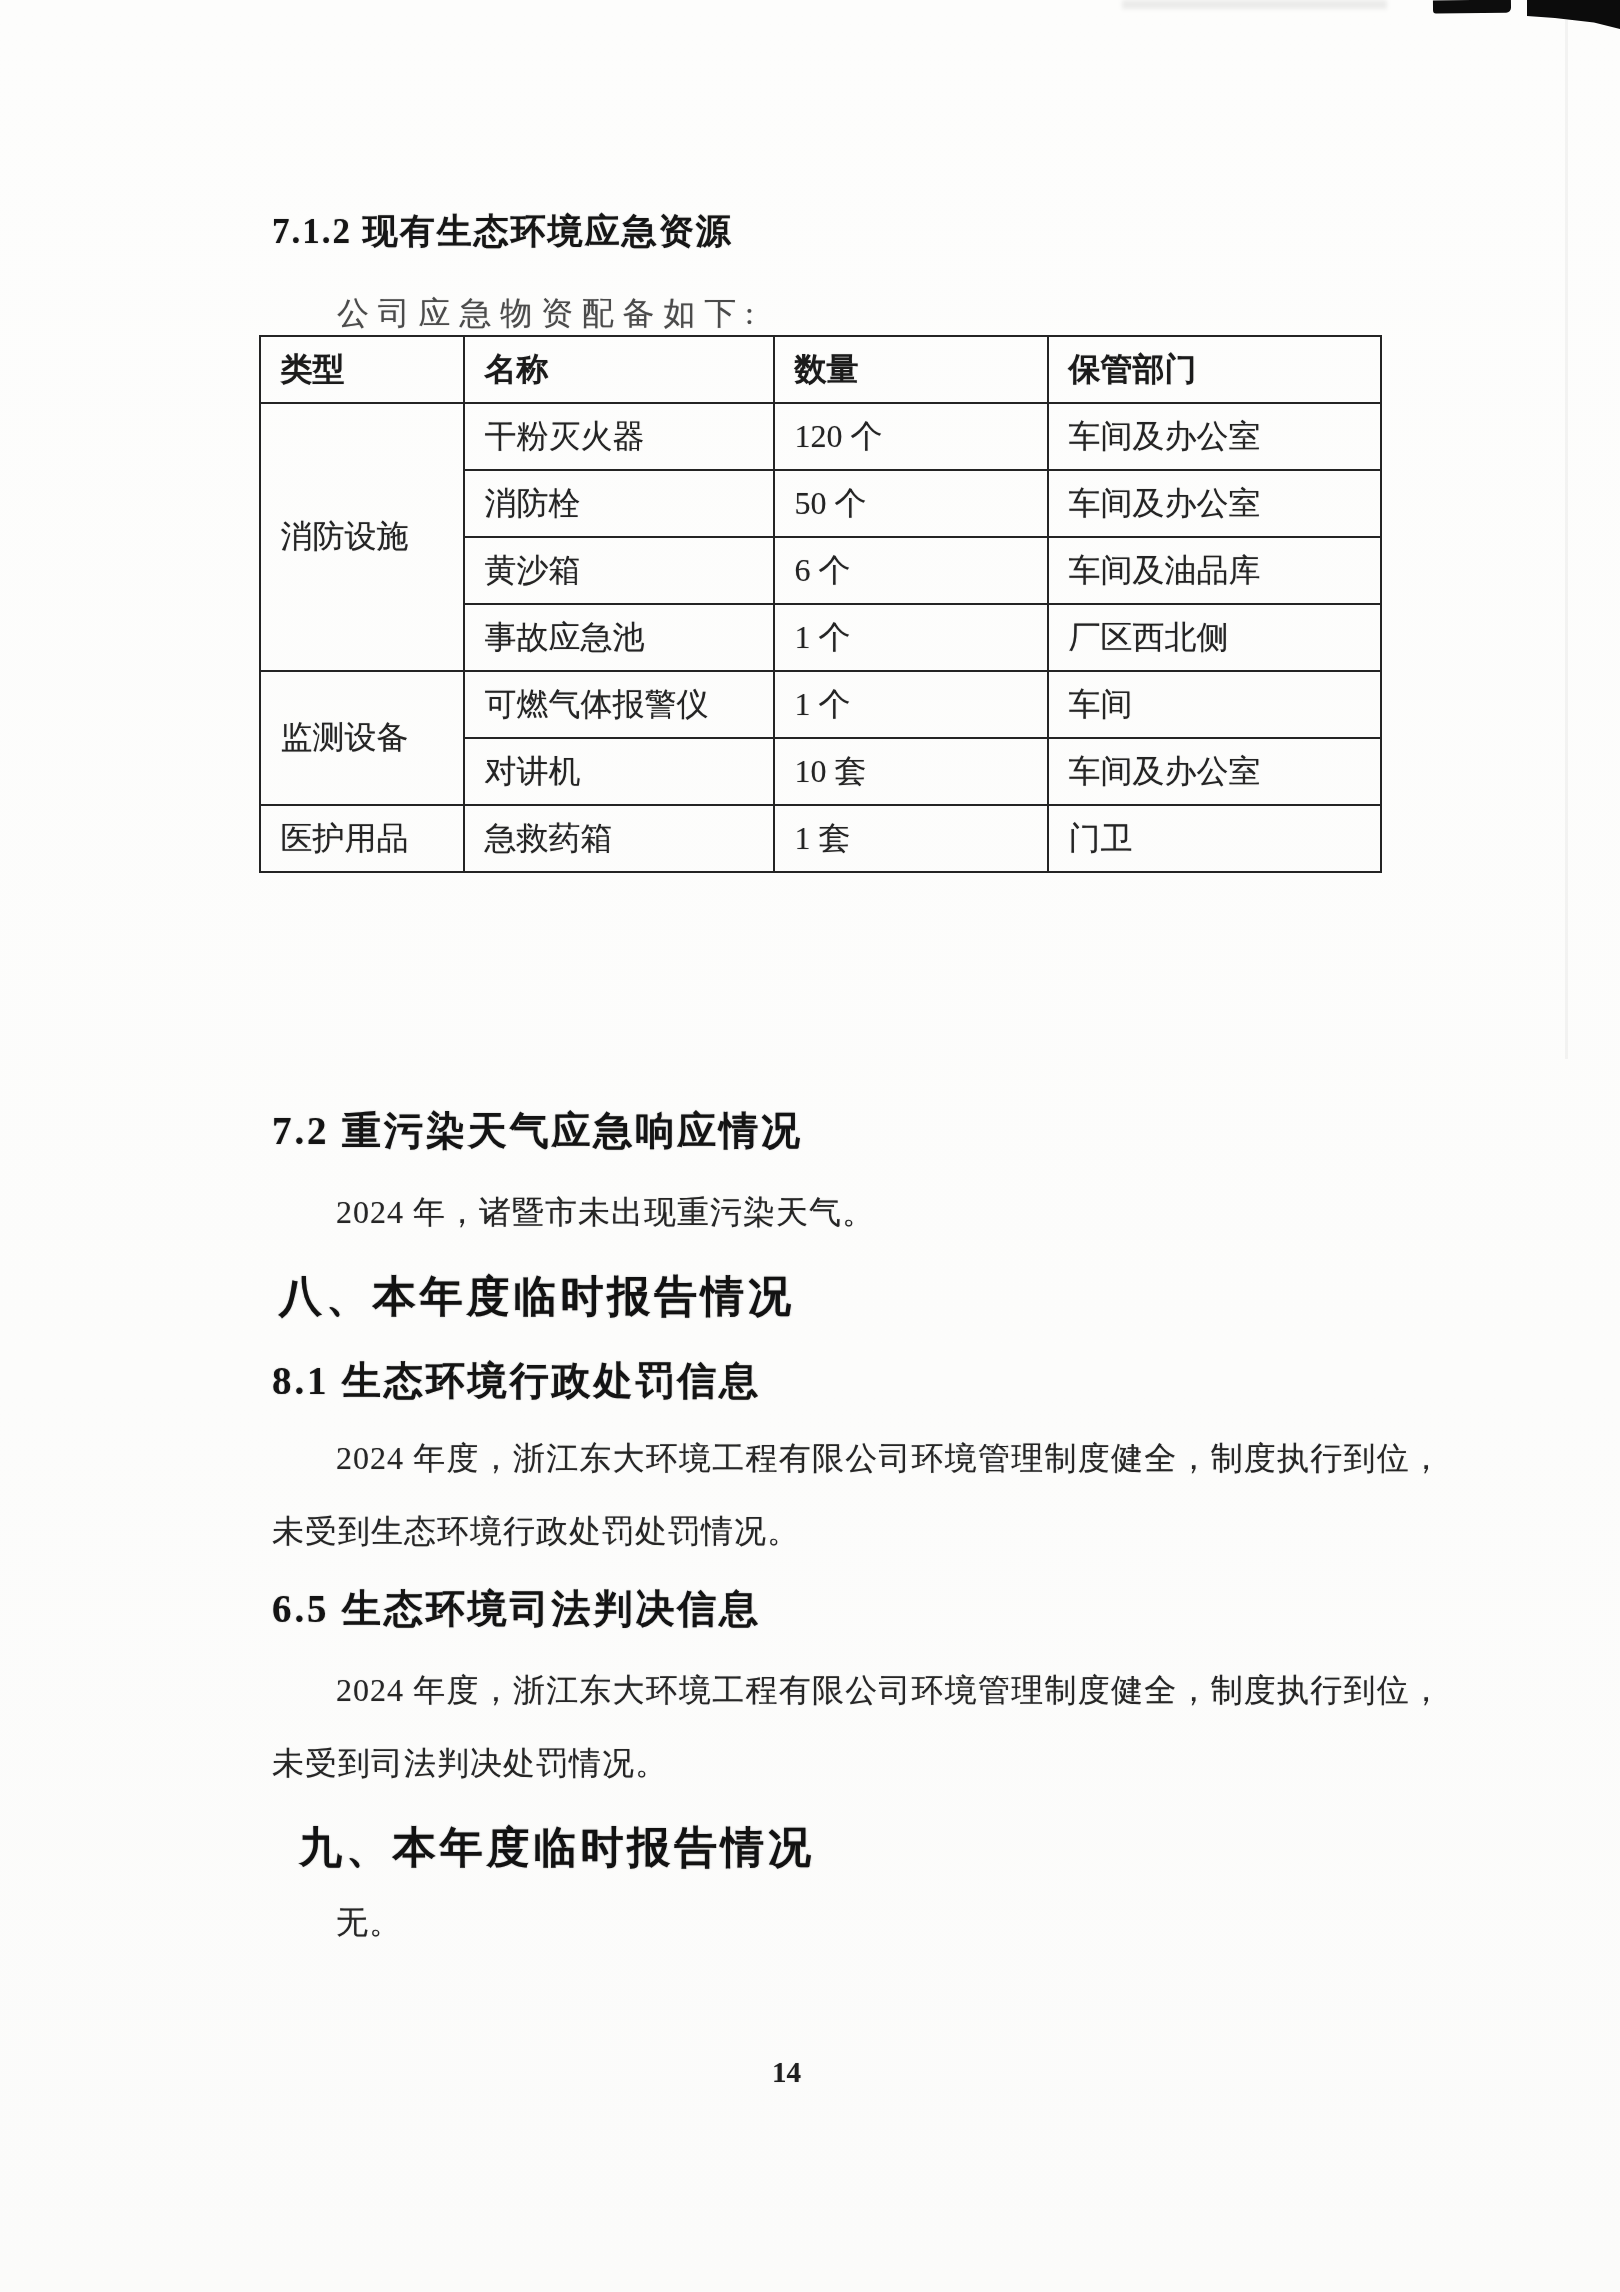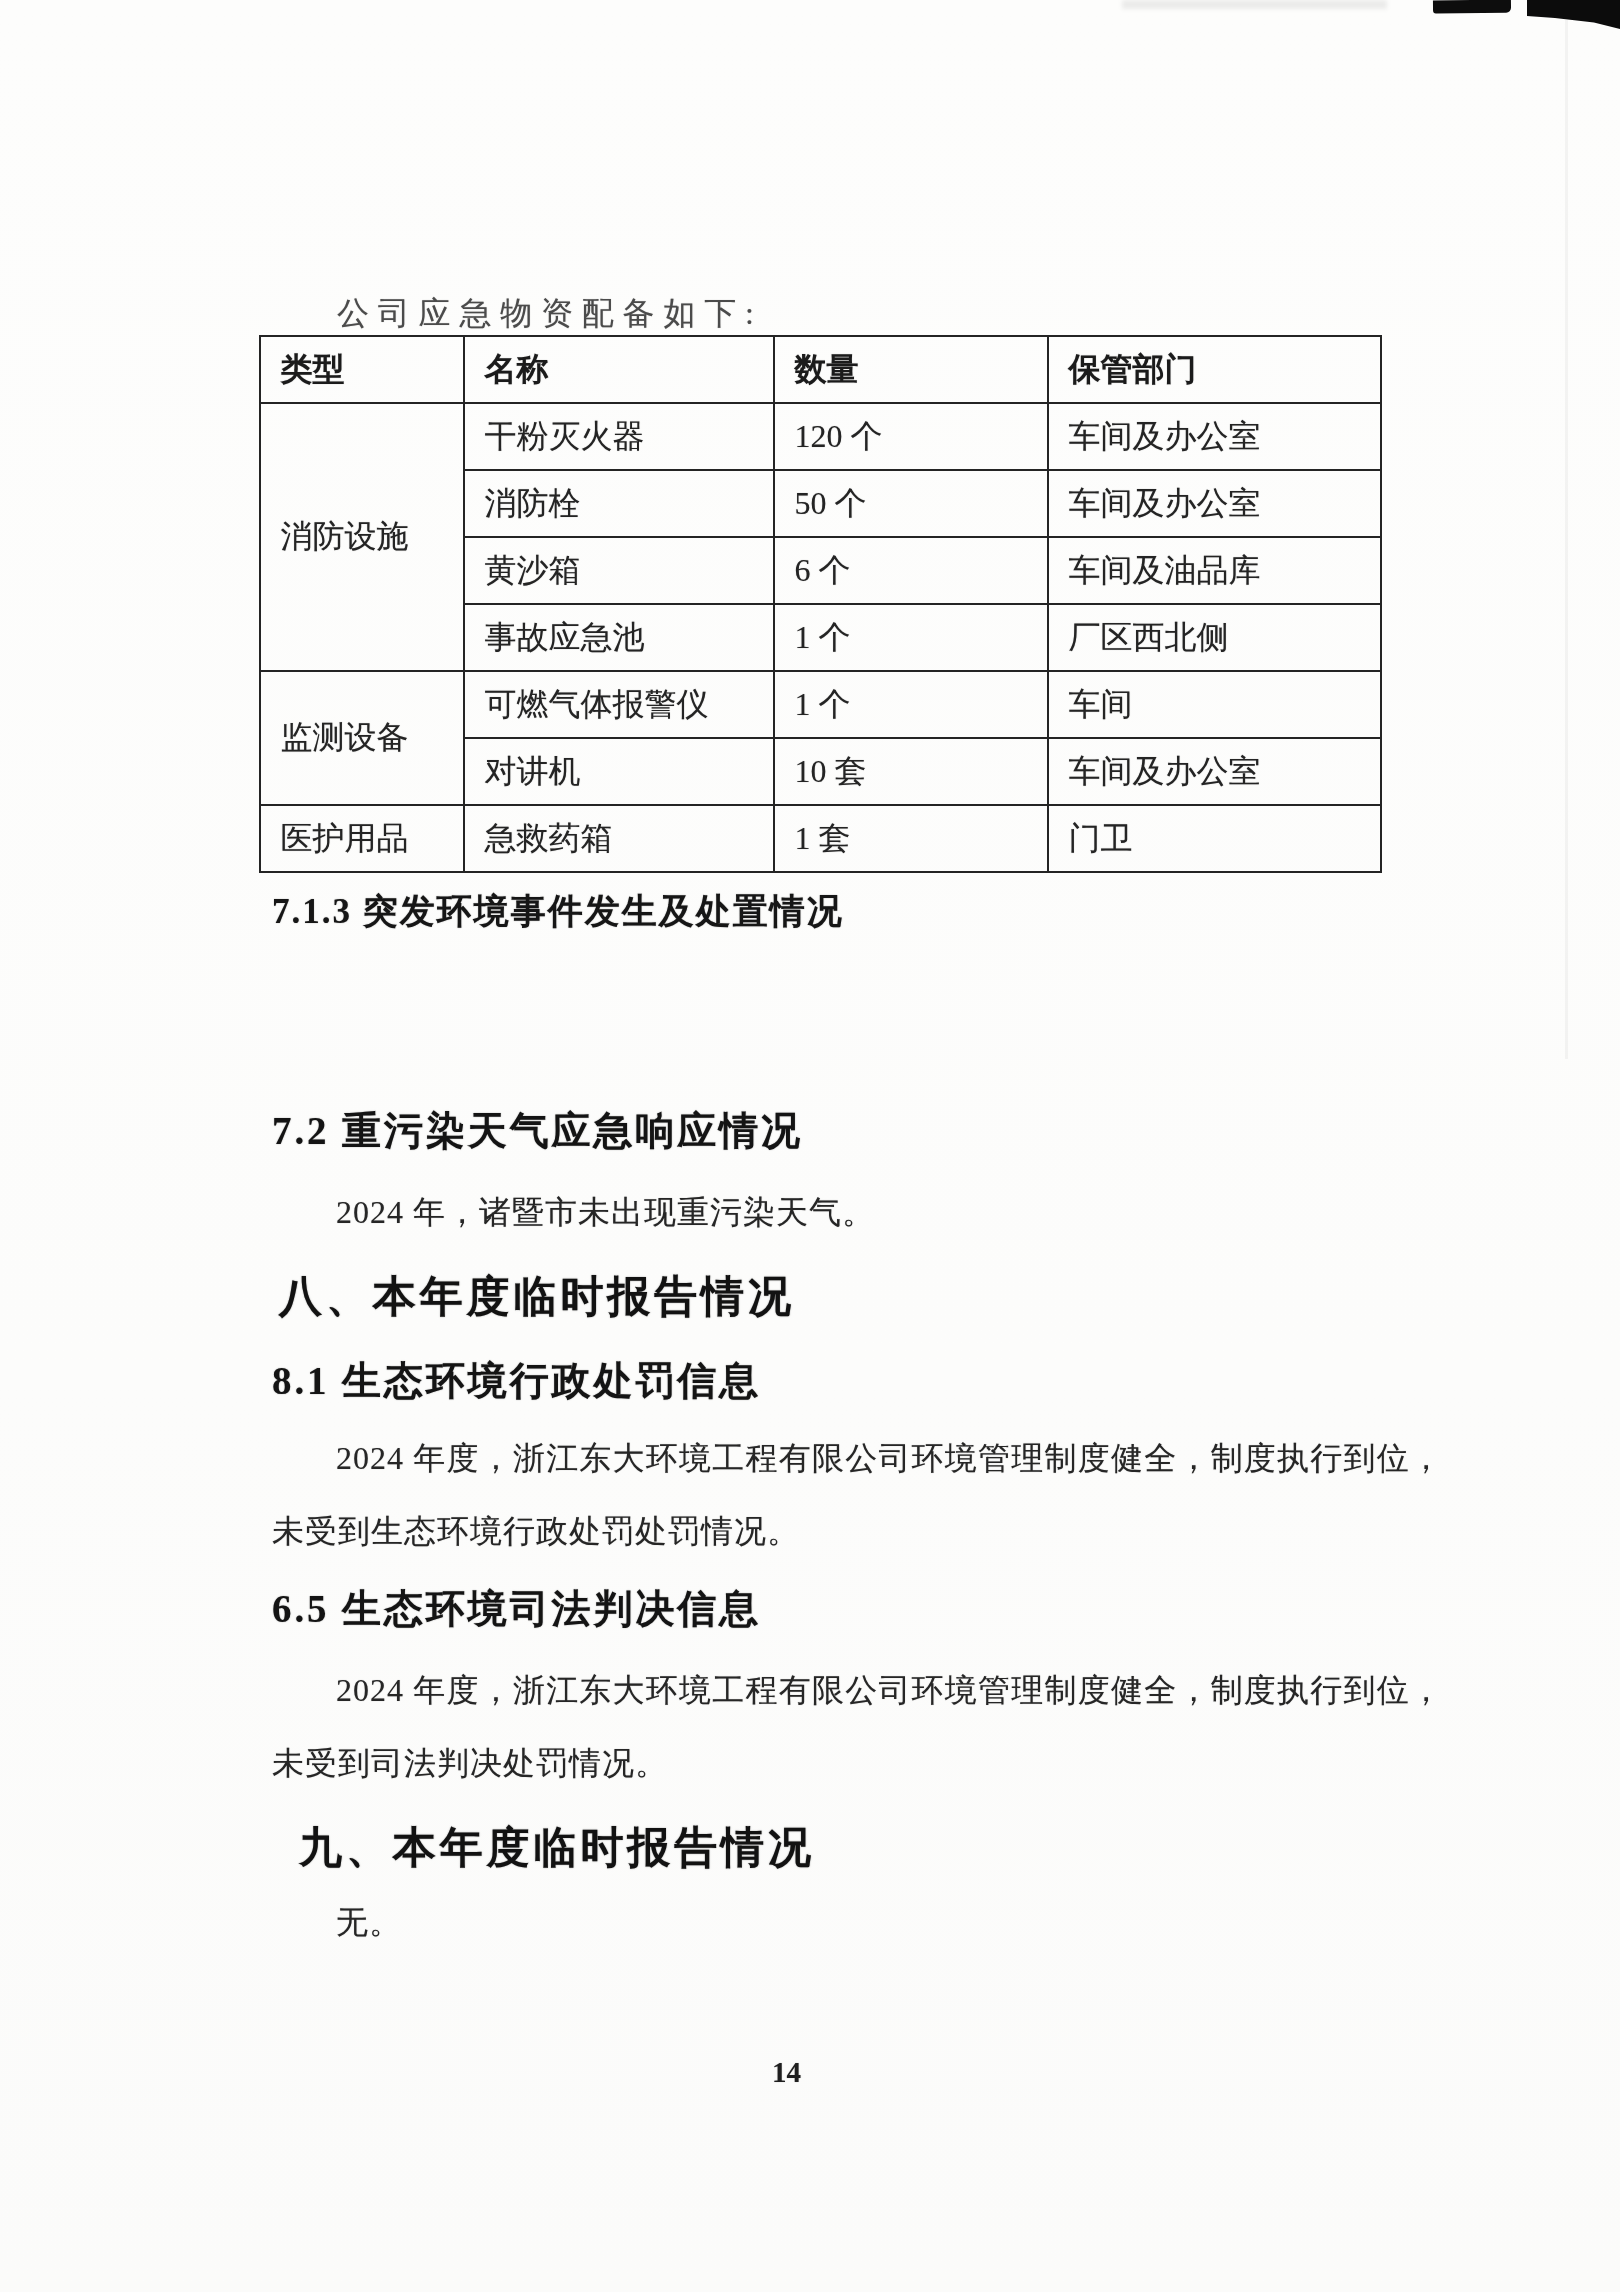--- a/index.html
+++ b/index.html
@@ -51,20 +51,21 @@
 </head>
 <body>
 
 <div class="page">
 
   <div class="abs smudge" style="left:1122px;top:0;width:265px;height:8.8px;"></div>
   <div class="abs mark1" style="left:1433px;top:0;width:78px;height:12.7px;"></div>
   <div class="abs mark2" style="left:1527px;top:0;width:93px;height:29px;"></div>
   <div class="abs fold" style="left:1565px;top:19.6px;width:2.9px;height:1039px;"></div>
 
+  <div class="abs h-sub" style="left:272px;top:208px;">7.1.2 现有生态环境应急资源</div>
   <div class="abs intro" style="left:337px;top:286px;">公司应急物资配备如下:</div>
 
   <table class="supply abs" style="left:259px;top:335px;">
     <colgroup>
       <col style="width:204px">
         <col style="width:310px">
       <col style="width:274px">
         <col style="width:333px">
     </colgroup>
     <tbody>
@@ -108,21 +109,20 @@
     </tr>
     <tr class="r">
       <td>医护用品</td>
       <td>急救药箱</td>
       <td>1 套</td>
       <td>门卫</td>
     </tr>
   </tbody>
     </table>
 
-  <div class="abs h-sub" style="left:272px;top:888px;">7.1.3 突发环境事件发生及处置情况</div>
 
   <div class="abs h-mid" style="left:272px;top:1104px;">7.2 重污染天气应急响应情况</div>
   <div class="abs single" style="left:272px;top:1176px;">2024 年，诸暨市未出现重污染天气。</div>
 
   <div class="abs h-big" style="left:279px;top:1268px;">八、本年度临时报告情况</div>
 
   <div class="abs h-mid" style="left:272px;top:1354px;">8.1 生态环境行政处罚信息</div>
   <div class="abs para" style="left:272px;top:1422px;width:1171px;">2024 年度，浙江东大环境工程有限公司环境管理制度健全，制度执行到位，未受到生态环境行政处罚处罚情况。</div>
 
   <div class="abs h-mid" style="left:272px;top:1582px;">6.5 生态环境司法判决信息</div>

